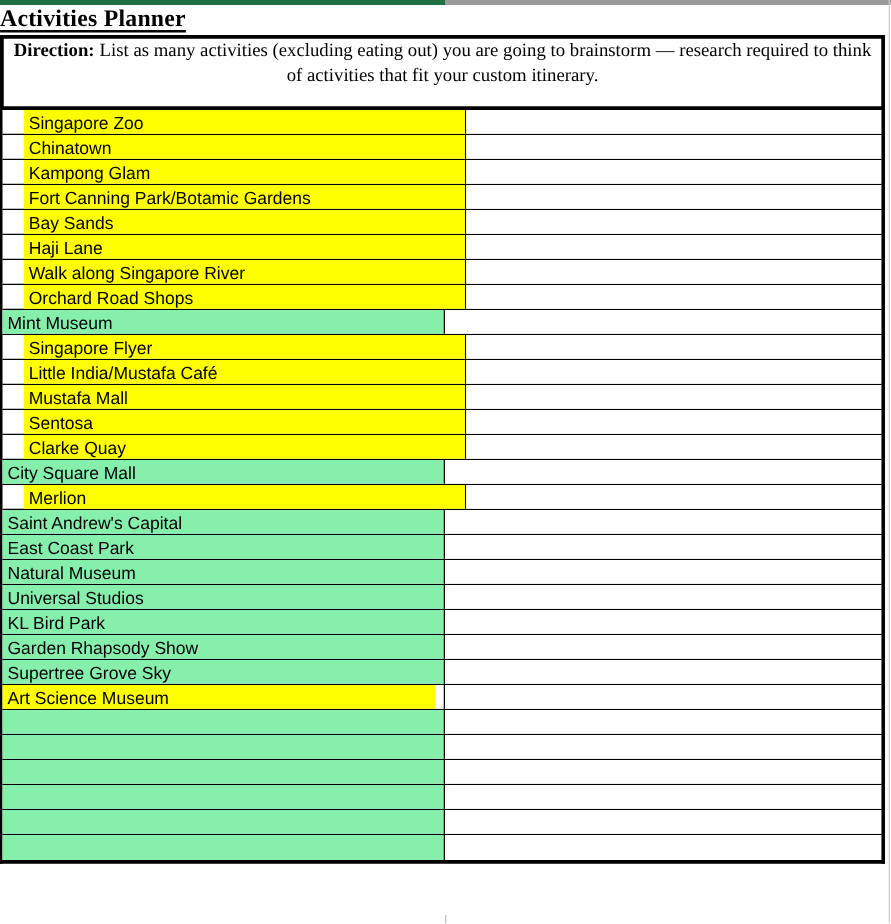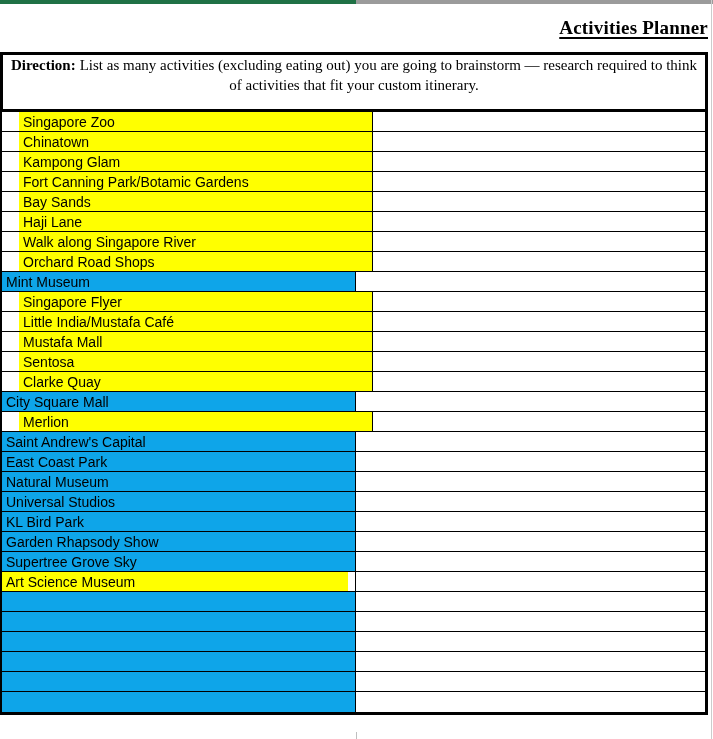--- a/index.html
+++ b/index.html
@@ -18,25 +18,25 @@
     top: 0; right: 1px;
     width: 1px; height: 739px;
     background: #cccccc;
   }
   
   .topbar { display: flex; height: 4px; width: 713px; }
   .topbar .seg-left  { width: 356px; height: 4px; background: #1F7145; }
   .topbar .seg-right { flex: 1; height: 4px; background: #9B9B9B; }
 
   .title-wrap {
-    height: 48px;
+    height: 24px;
     width: 708px;
     display: flex;
     align-items: center;
-    justify-content: flex-end;
+    justify-content: flex-start;
   }
   .doc-title {
     font-family: "Liberation Serif", serif;
     font-size: 19px;
     font-weight: bold;
     text-decoration: underline;
     text-decoration-thickness: 2px;
     text-underline-offset: 3px;
     letter-spacing: 0.2px;
   }
@@ -81,21 +81,21 @@
     border-right: 1.5px solid #000000;
     padding-left: 4px;
     font-size: 14px;
     line-height: 18px;
     display: flex;
     align-items: center;
   }
   .cell.right { flex: 1; background: #ffffff; }
   .hl { background: #FFFF00; margin-left: 17px; }
   .hl-partial { background: linear-gradient(to right, #FFFF00 0px, #FFFF00 346px, #ffffff 346px); }
-  .no-hl { background: #0ea5e9; }
+  .no-hl { background: #86efac; }
 
   
   .gridline-continuation {
     position: absolute;
     left: 356px;
     bottom: 0;
     width: 1px;
     height: 7px;
     background: #bfbfbf;
   }

